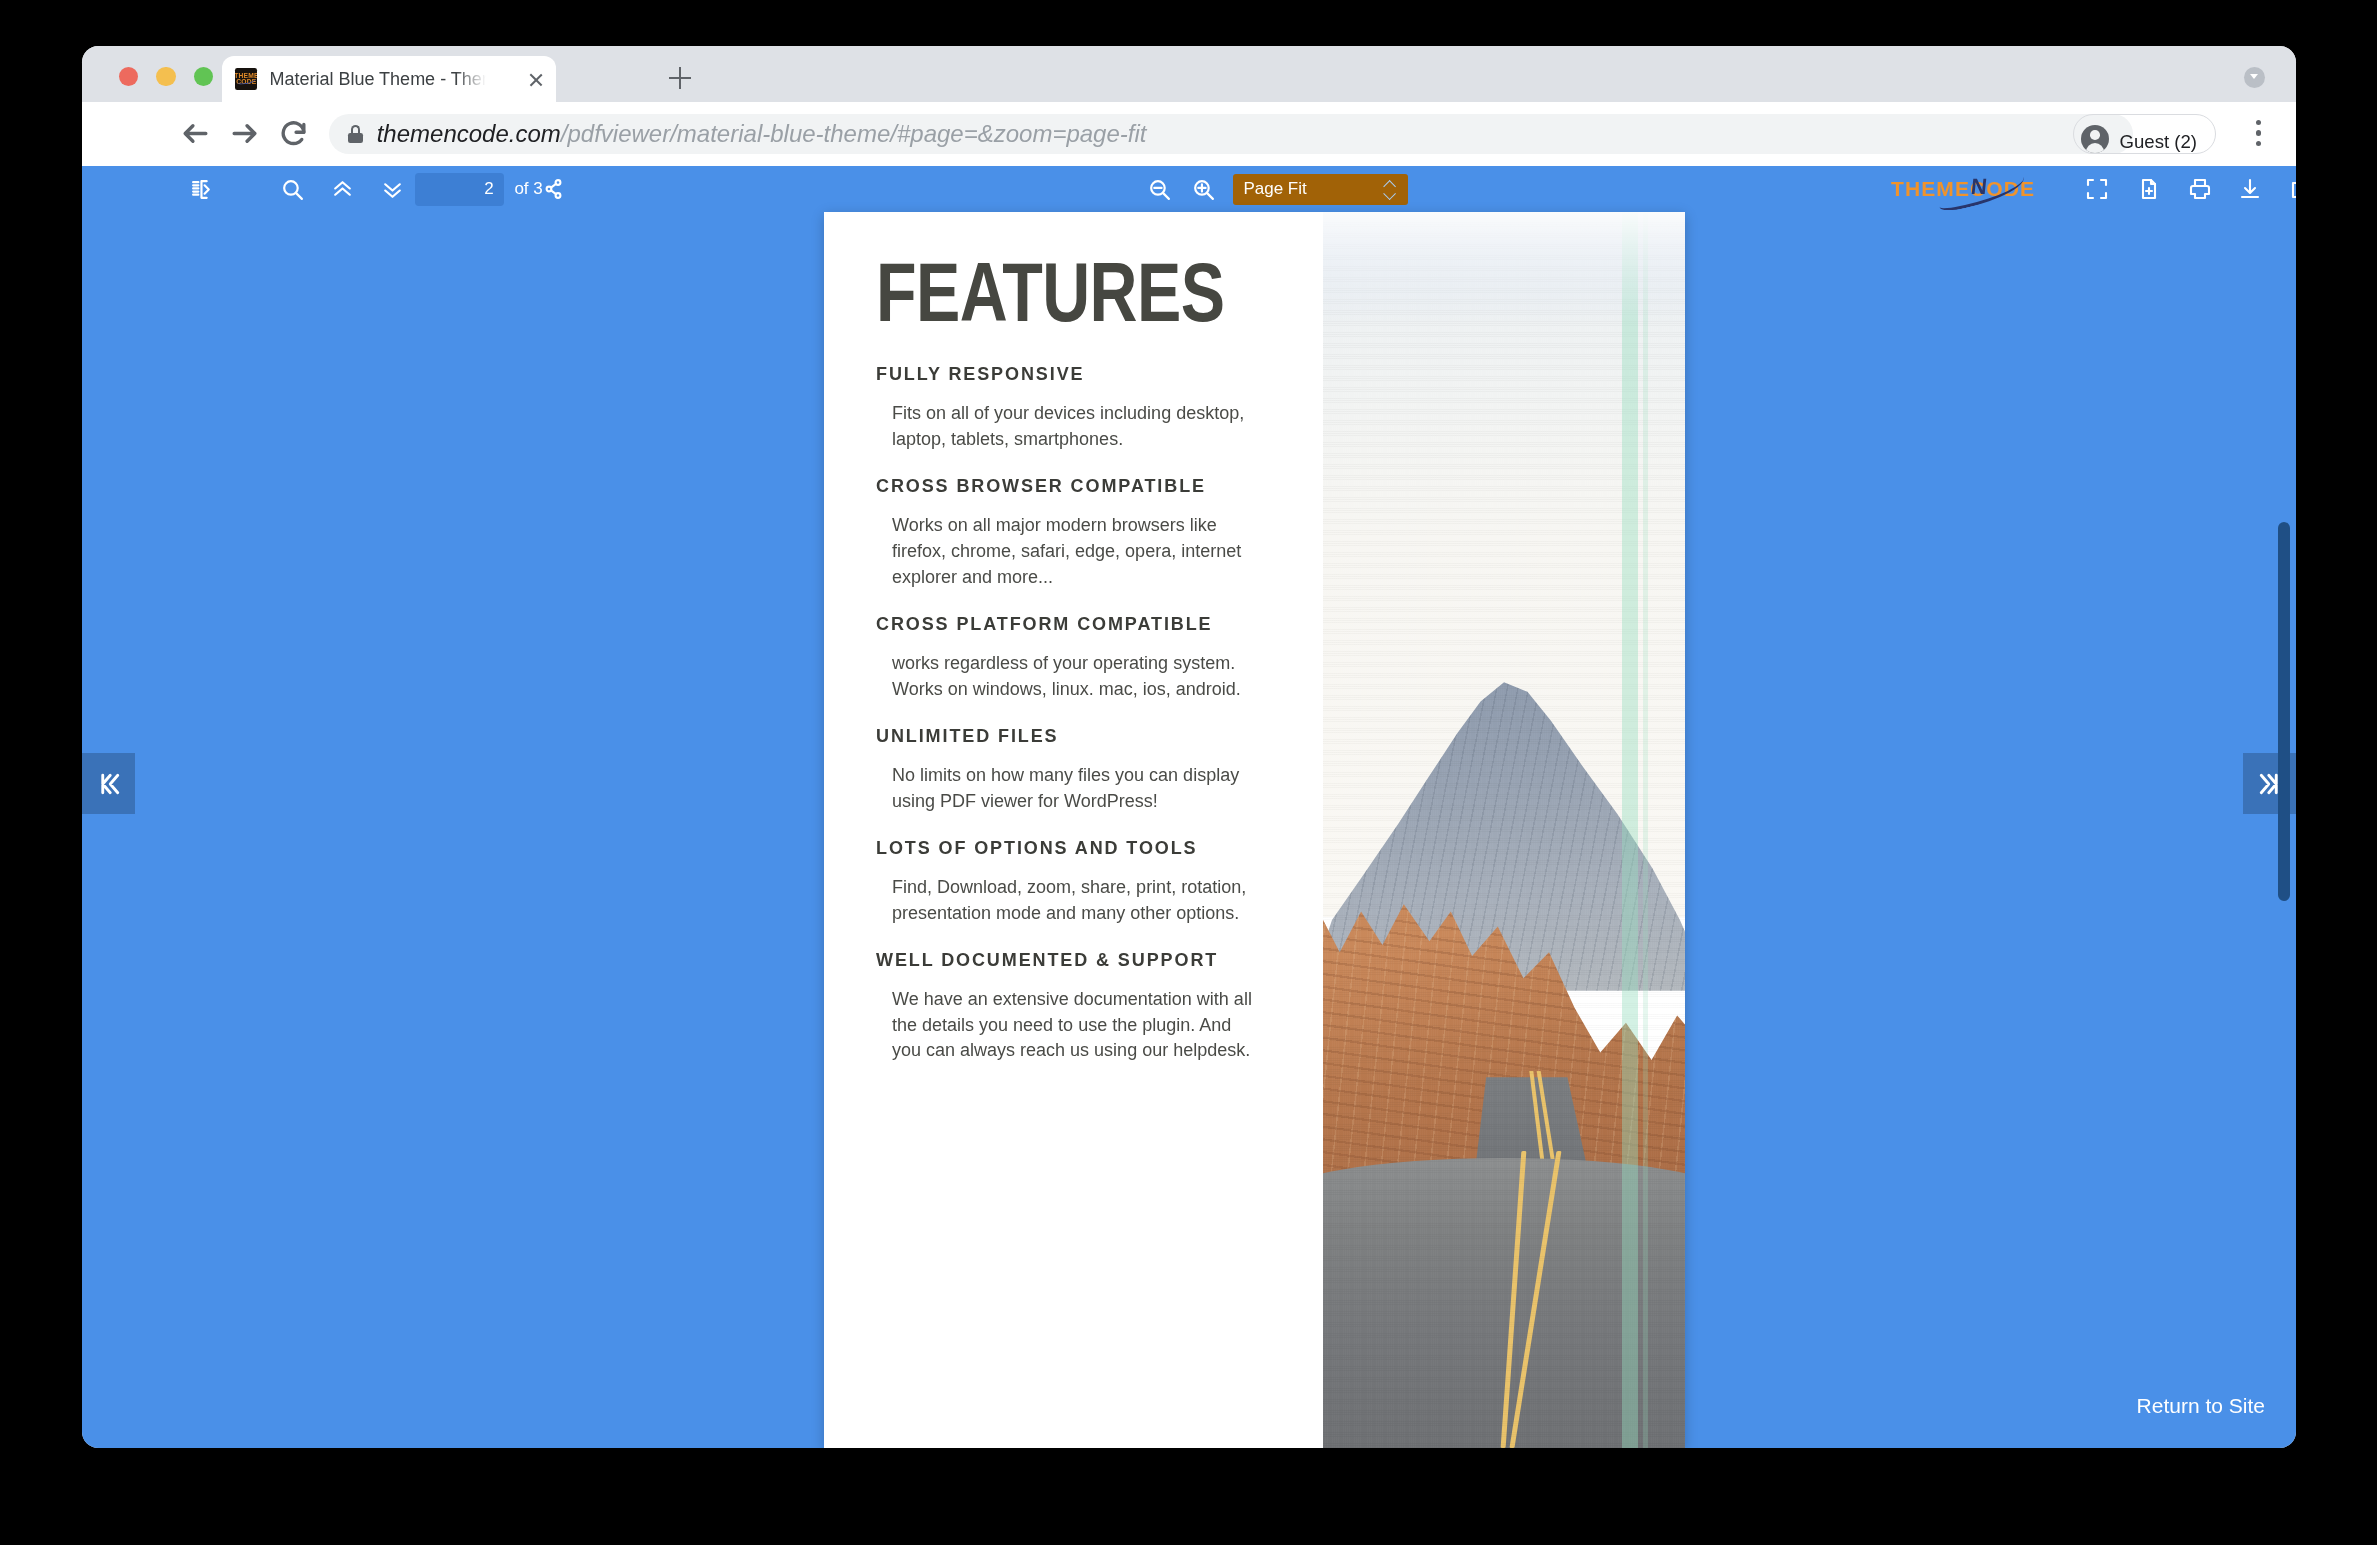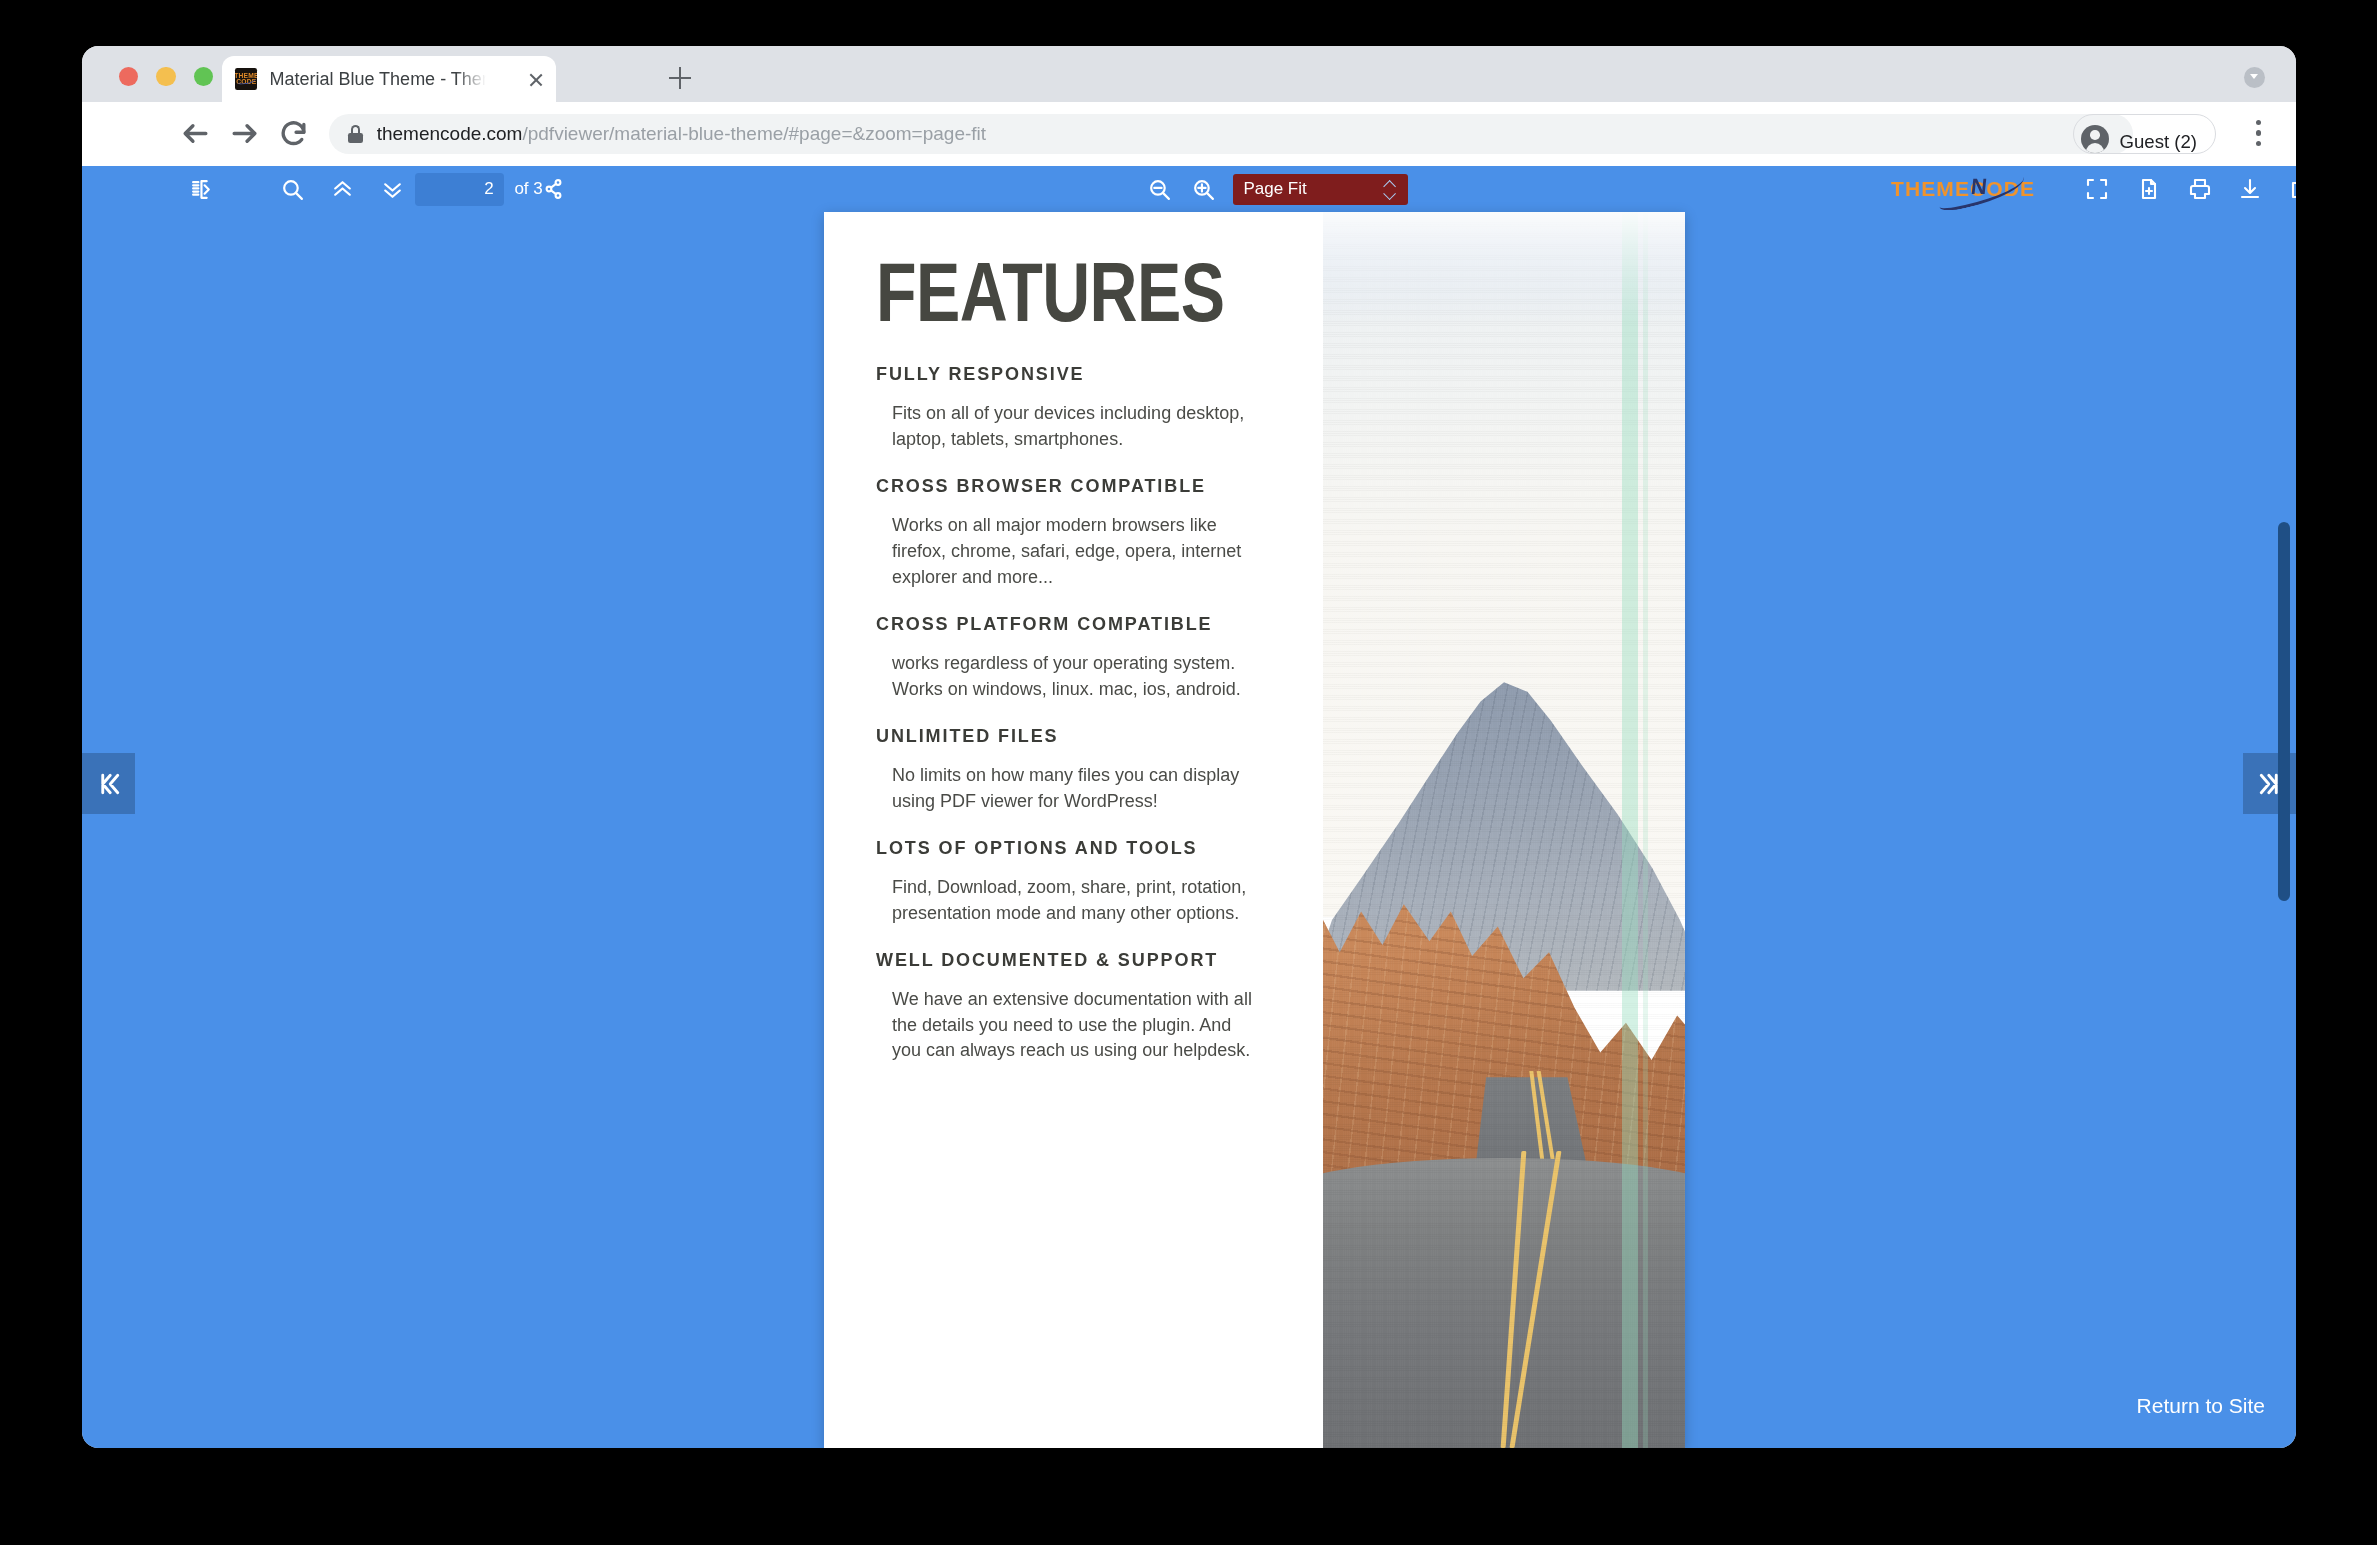--- a/index.html
+++ b/index.html
@@ -44,41 +44,41 @@
   .navbar{position:relative;height:64px;background:#fff;}
   .navicon{position:absolute;top:16.3px;width:31px;height:31px;}
   svg.ni{width:31px;height:31px;fill:none;stroke:#5f6368;stroke-width:2.6;
          stroke-linecap:round;stroke-linejoin:round;}
   .omni{position:absolute;left:247px;top:12px;width:1804px;height:40px;background:#f1f3f4;
         border-radius:20px;display:flex;align-items:center;padding:0 19.3px;box-sizing:border-box;}
   .lock{width:15px;height:18px;position:relative;flex:0 0 auto;margin-right:13.4px;}
   .lock .body{position:absolute;left:0;bottom:0;width:15px;height:10.4px;background:#5f6368;border-radius:2.2px;}
   .lock .shackle{position:absolute;left:3px;top:0;width:9px;height:9px;border:2.2px solid #5f6368;
         border-bottom:none;border-radius:5.2px 5.2px 0 0;box-sizing:border-box;}
-  .url{font-size:19px;color:#9aa0a6;white-space:nowrap;}
+  .url{font-size:24px;color:#9aa0a6;white-space:nowrap;font-style:italic;}
   .url b{color:#202124;font-weight:normal;}
   .profile{position:absolute;right:80px;top:12px;height:40px;border:1.1px solid #dadce0;
         border-radius:20px;display:flex;align-items:flex-end;padding:0 18px 0 7.4px;box-sizing:border-box;}
   .avatar{width:28px;height:28px;border-radius:50%;background:#5f6368;position:relative;
         overflow:hidden;flex:0 0 auto;margin-right:10.4px;}
   .avatar:before{content:"";position:absolute;left:9.3px;top:5.2px;width:9.7px;height:9.7px;border-radius:50%;background:#f1f3f4;}
   .avatar:after{content:"";position:absolute;left:5.2px;top:18px;width:18px;height:15px;border-radius:9px 9px 0 0;background:#f1f3f4;}
   .profiletxt{font-size:18.6px;color:#202124;white-space:nowrap;}
   .kebab{position:absolute;right:34px;top:18px;width:6px;}
   .kebab span{display:block;width:5.2px;height:5.2px;border-radius:50%;background:#5f6368;margin-bottom:5.2px;}
 
   
   .viewer{position:absolute;left:0;top:120px;width:2214px;height:1282px;background:#4a90e8;overflow:hidden;}
   .pvtoolbar{position:absolute;left:0;top:0;width:2214px;height:46px;background:#4a90e8;}
   .tb{position:absolute;top:0;height:46px;display:flex;align-items:center;}
   svg.ti{fill:none;stroke:#fff;stroke-width:2.1;stroke-linecap:round;stroke-linejoin:round;}
   .pagebox{width:89px;height:33px;background:#3d7fd4;border-radius:3.7px;color:#fff;font-size:17px;
         display:flex;align-items:center;justify-content:flex-end;padding-right:10.4px;box-sizing:border-box;}
   .pageof{color:#fff;font-size:17px;margin-left:10.4px;white-space:nowrap;}
-  .zoomsel{width:175px;height:31px;background:#7f1d1d;border-radius:3px;display:flex;align-items:center;
+  .zoomsel{width:175px;height:31px;background:#a16207;border-radius:3px;display:flex;align-items:center;
         padding:0 10.4px;box-sizing:border-box;color:#fff;font-size:17px;position:relative;}
   .chev{position:absolute;right:12px;top:6px;width:12px;height:19.3px;}
   .chev:before,.chev:after{content:"";position:absolute;left:0.7px;width:8.2px;height:8.2px;
         border-left:1.6px solid #a8cdf4;border-top:1.6px solid #a8cdf4;}
   .chev:before{top:2.2px;transform:rotate(45deg);}
   .chev:after{top:9px;transform:rotate(-135deg);}
   .logo{font-size:21px;font-weight:bold;letter-spacing:1.1px;position:relative;white-space:nowrap;}
   .logo .o{color:#f0932b;}
   .logo .swoosh{position:absolute;left:46px;top:3px;width:89px;height:21px;
         border-bottom:3px solid #28356b;border-radius:0 0 75% 30%;transform:rotate(-13deg);}

